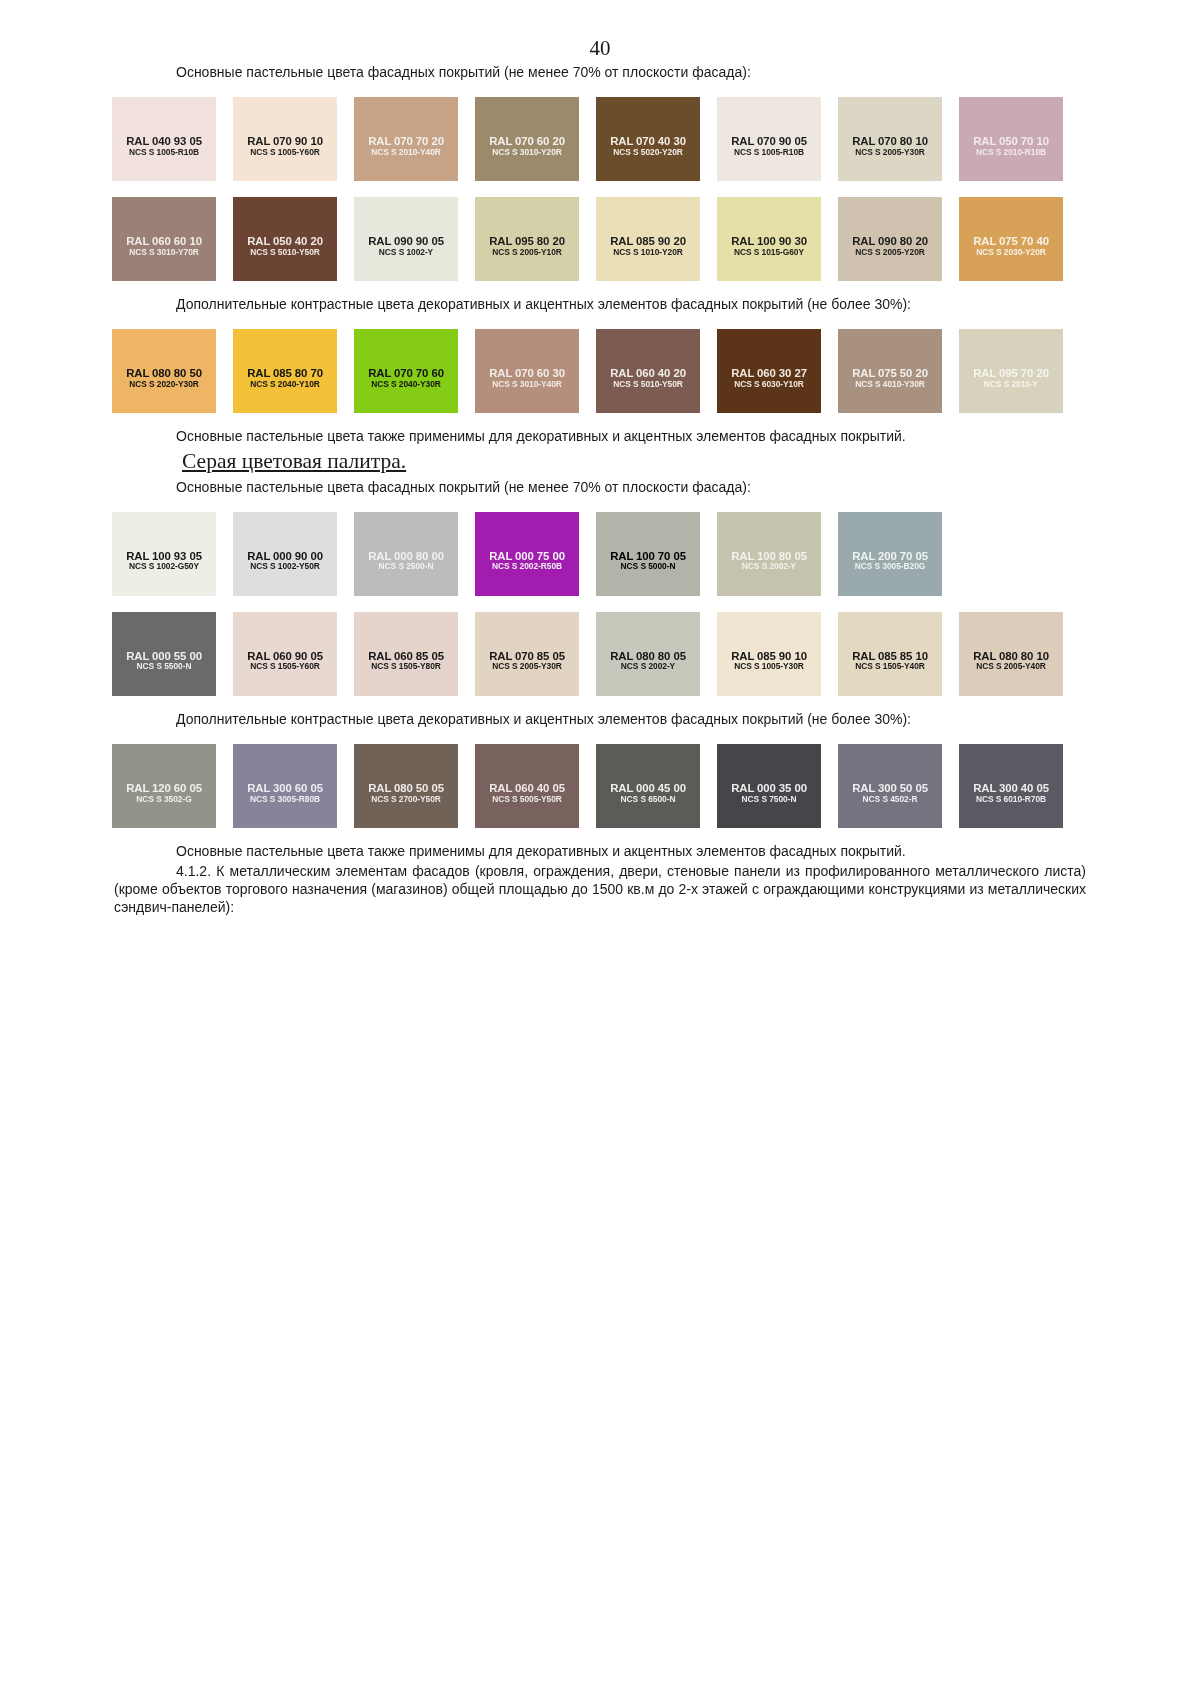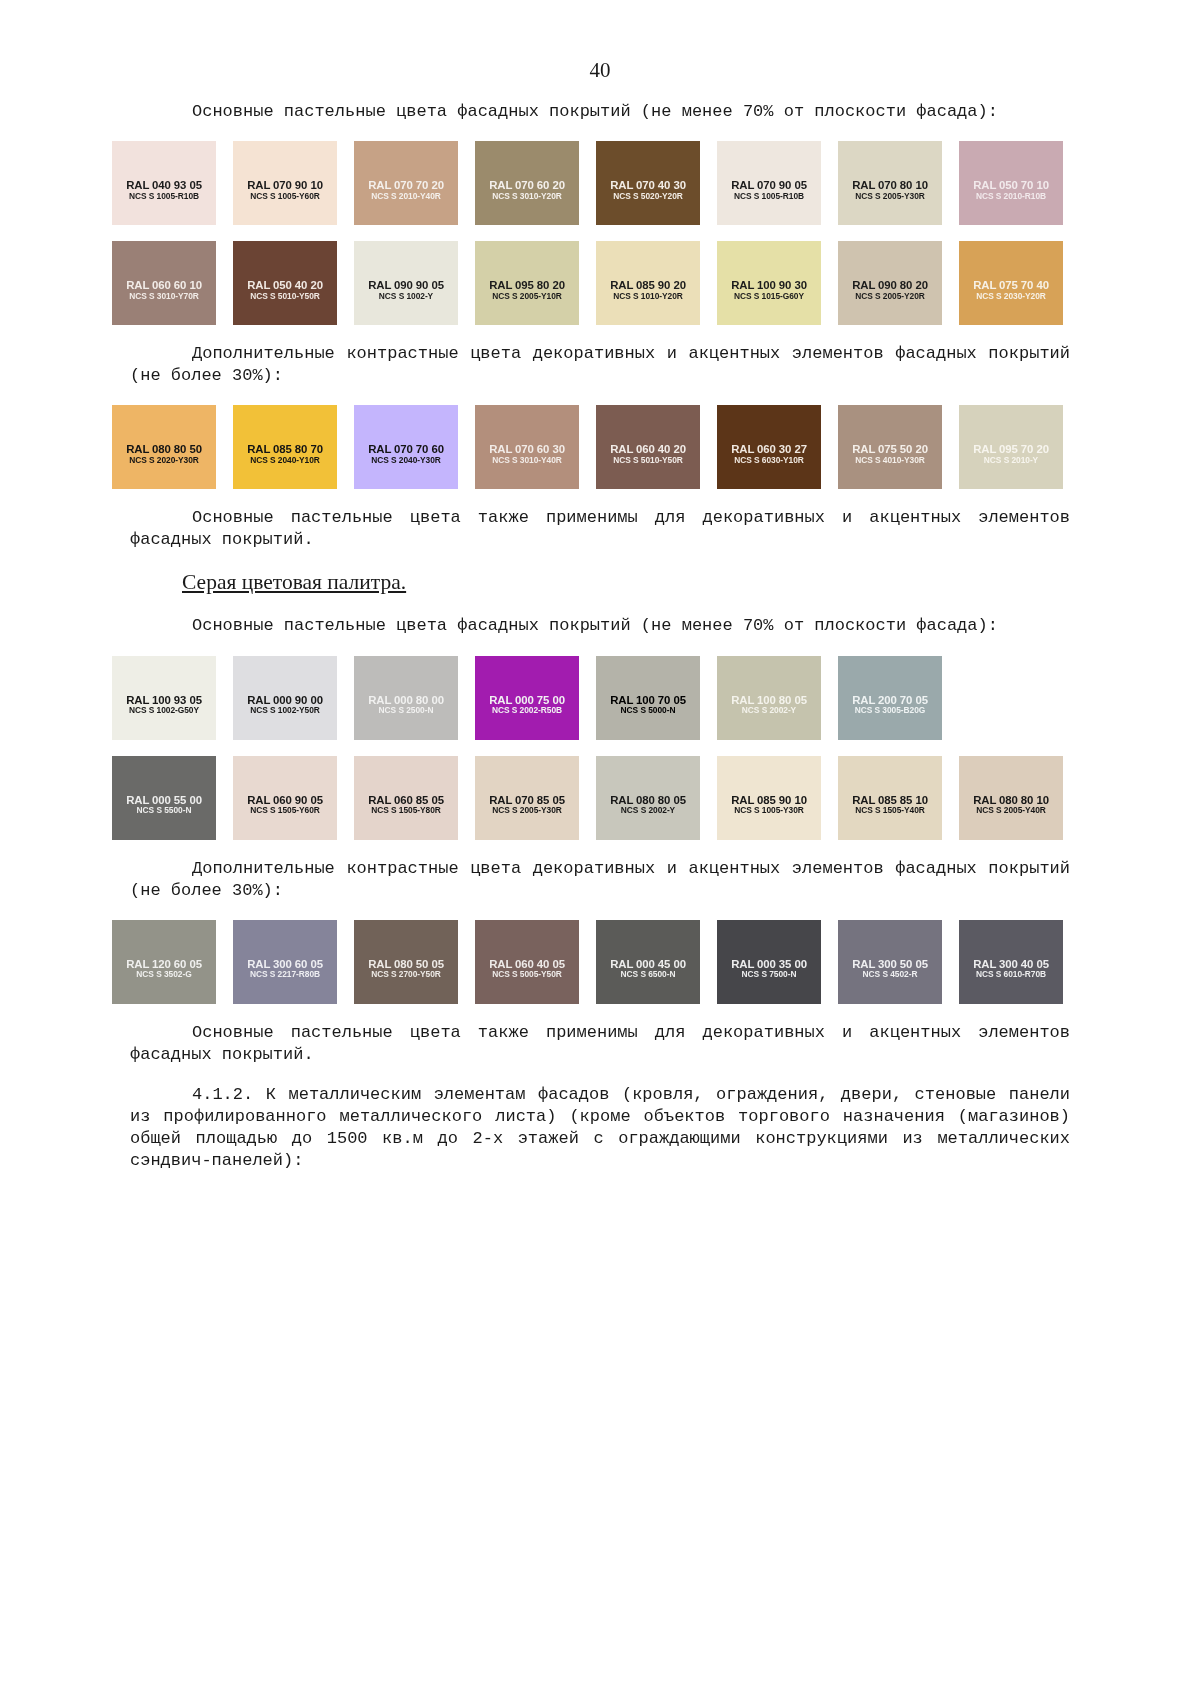--- a/index.html
+++ b/index.html
@@ -18,33 +18,33 @@
   .page {
     width: 1200px;
     height: 1697px;
     padding: 0;
     box-sizing: border-box;
     position: relative;
   }
   .page-number {
     text-align: center;
     font-size: 21px;
-    margin-top: 58px;
+    margin-top: 36px;
     font-family: "Liberation Serif", serif;
   }
   .content {
     margin: 0 112px 0 112px;
   }
   p.para {
-    font-size: 17px;
+    font-size: 14px;
     line-height: 1.30;
     text-align: justify;
-    margin: 18px;
+    margin: 2px;
     text-indent: 62px;
-    font-family: Liberation Mono, monospace;
+    font-family: Liberation Sans, sans-serif;
   }
   .subhead {
     font-size: 21.5px;
     margin: 0;
     text-indent: 62px;
     line-height: 1.30;
   }
   .subhead span.u {
     text-decoration: underline;
     margin-left: 8px;
@@ -174,21 +174,21 @@
     <div class="swatch-group">
       <div class="swatch-row row-block">
         <div class="swatch" style="background:#eeb565;color:#141414">
           <div class="ral">RAL 080 80 50</div>
           <div class="ncs">NCS S 2020-Y30R</div>
         </div>
         <div class="swatch" style="background:#f2c138;color:#141414">
           <div class="ral">RAL 085 80 70</div>
           <div class="ncs">NCS S 2040-Y10R</div>
         </div>
-        <div class="swatch" style="background:#c4b5fd;color:#141414">
+        <div class="swatch" style="background:#84cc16;color:#141414">
           <div class="ral">RAL 070 70 60</div>
           <div class="ncs">NCS S 2040-Y30R</div>
         </div>
         <div class="swatch" style="background:#b38f7c;color:#f2ece8">
           <div class="ral">RAL 070 60 30</div>
           <div class="ncs">NCS S 3010-Y40R</div>
         </div>
         <div class="swatch" style="background:#7c5c51;color:#f2ece8">
           <div class="ral">RAL 060 40 20</div>
           <div class="ncs">NCS S 5010-Y50R</div>
@@ -285,21 +285,21 @@
     <p class="para">Дополнительные контрастные цвета декоративных и акцентных элементов фасадных покрытий (не более 30%):</p>
 
     <div class="swatch-group">
       <div class="swatch-row row-block">
         <div class="swatch" style="background:#939389;color:#f0f0ee">
           <div class="ral">RAL 120 60 05</div>
           <div class="ncs">NCS S 3502-G</div>
         </div>
         <div class="swatch" style="background:#85849a;color:#eeeef2">
           <div class="ral">RAL 300 60 05</div>
-          <div class="ncs">NCS S 2217-R80B</div>
+          <div class="ncs">NCS S 3005-R80B</div>
         </div>
         <div class="swatch" style="background:#716258;color:#eeeae6">
           <div class="ral">RAL 080 50 05</div>
           <div class="ncs">NCS S 2700-Y50R</div>
         </div>
         <div class="swatch" style="background:#79625d;color:#eeeae8">
           <div class="ral">RAL 060 40 05</div>
           <div class="ncs">NCS S 5005-Y50R</div>
         </div>
         <div class="swatch" style="background:#5b5b58;color:#eeeeed">

